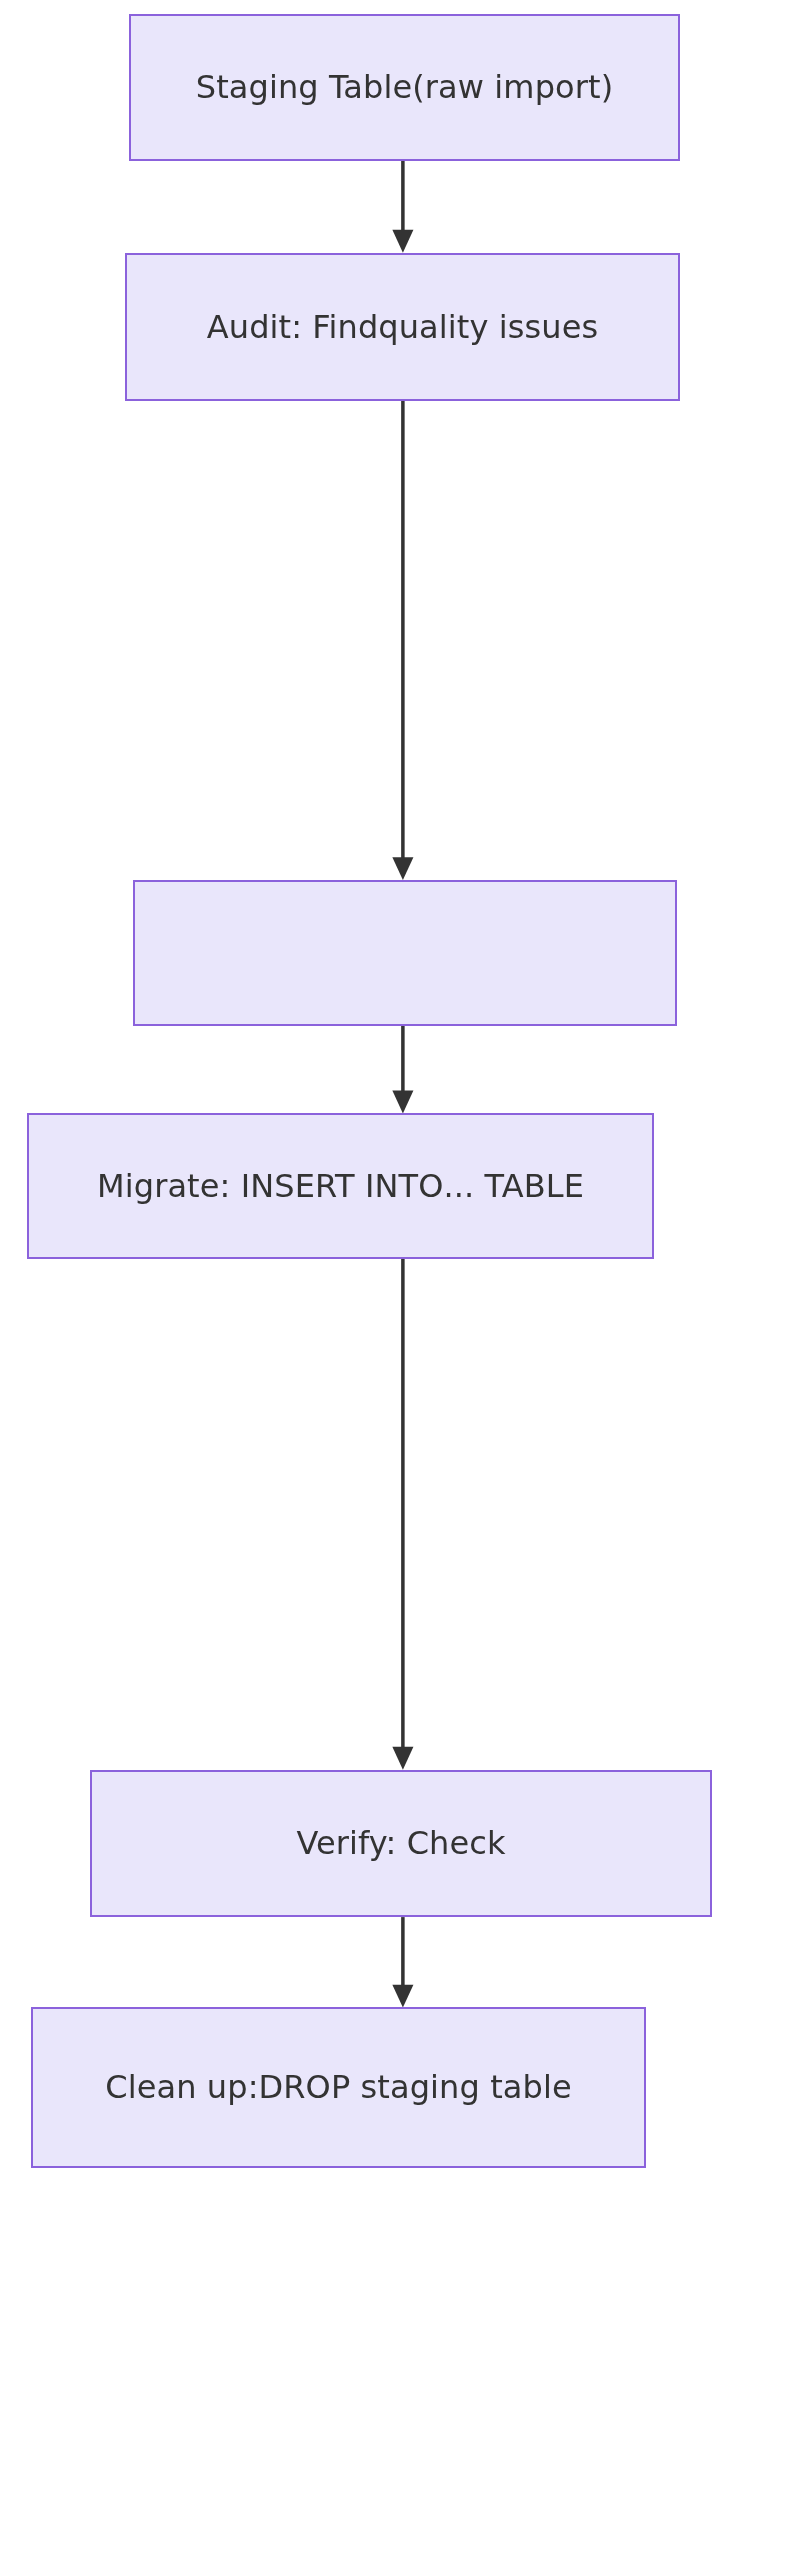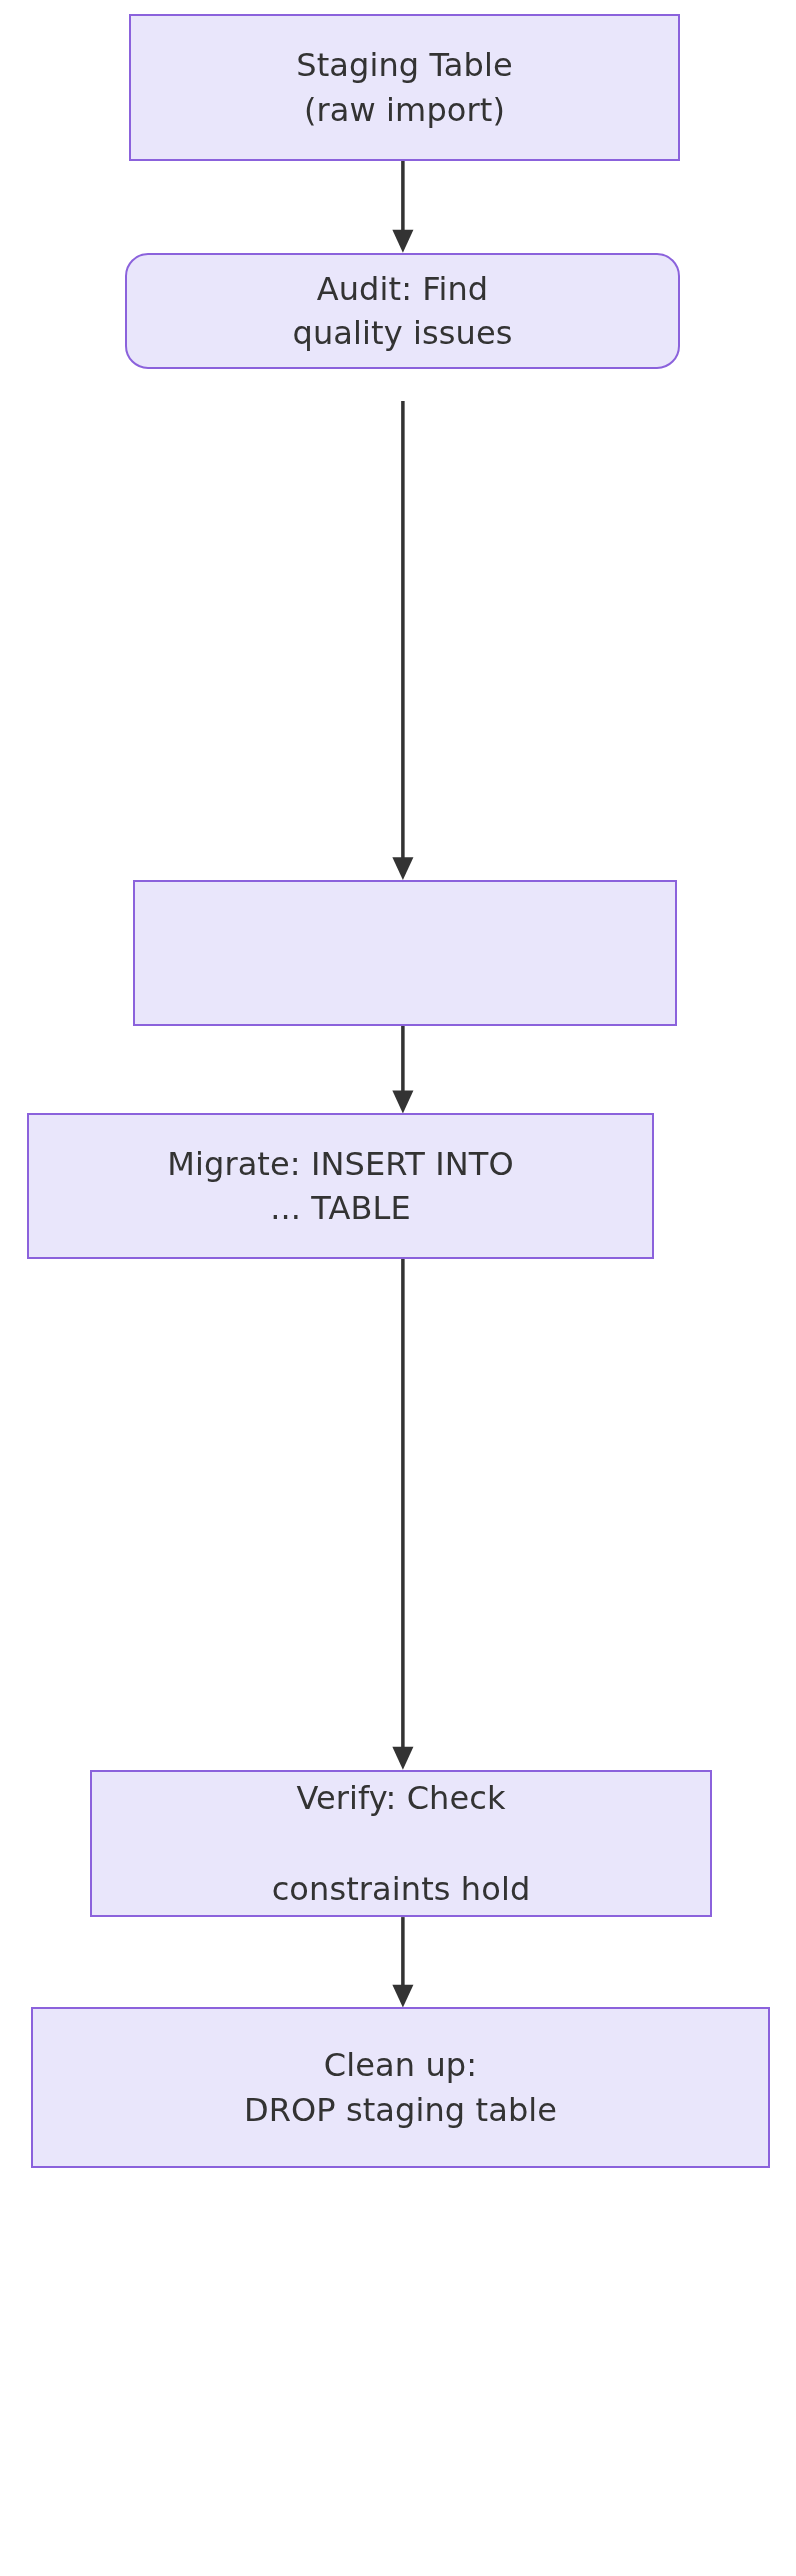--- a/index.html
+++ b/index.html
@@ -17,21 +17,21 @@
     height: 2576px;
     background: #ffffff;
     overflow: hidden;
   }
   .flow-node {
     position: absolute;
     box-sizing: border-box;
     background: #e9e6fb;
     border: 2.6px solid #8b62dc;
     display: flex;
-    flex-direction: column;
+    flex-direction: row;
     align-items: center;
     justify-content: center;
     text-align: center;
     color: #333333;
     font-size: 32px;
     line-height: 1.38;
     letter-spacing: 0.1px;
     -webkit-font-smoothing: antialiased;
   }
   .flow-node .node-line {
@@ -83,37 +83,36 @@
       <path class="edge-path" d="M 459 2185 L 459 2272" stroke="#333333"></path>
       <polygon class="edge-head" points="459,2288 447,2262 471,2262" fill="#333333"></polygon>
     </g>
   </svg>
 
   <div class="flow-node" id="node-staging" style="left: 129px; top: 14px; width: 551px; height: 147px; background: rgb(233, 230, 251); border-color: rgb(139, 98, 220); color: rgb(51, 51, 51);">
     <span class="node-line">Staging Table</span>
     <span class="node-line">(raw import)</span>
   </div>
 
-  <div class="flow-node" id="node-audit" style="left: 125px; top: 253px; width: 555px; height: 116px; background: rgb(233, 230, 251); border-color: rgb(139, 98, 220); color: rgb(51, 51, 51); border-radius: 23px;">
+  <div class="flow-node" id="node-audit" style="left: 125px; top: 253px; width: 555px; height: 148px; background: rgb(233, 230, 251); border-color: rgb(139, 98, 220); color: rgb(51, 51, 51);">
     <span class="node-line">Audit: Find</span>
     <span class="node-line">quality issues</span>
   </div>
 
   <div class="flow-node" id="node-fix" style="left: 133px; top: 880px; width: 544px; height: 146px; background: rgb(233, 230, 251); border-color: rgb(139, 98, 220); color: rgb(51, 51, 51);">
   </div>
 
   <div class="flow-node" id="node-migrate" style="left: 27px; top: 1113px; width: 627px; height: 146px; background: rgb(233, 230, 251); border-color: rgb(139, 98, 220); color: rgb(51, 51, 51);">
     <span class="node-line">Migrate: INSERT INTO</span>
     <span class="node-line">... TABLE</span>
   </div>
 
   <div class="flow-node" id="node-verify" style="left: 90px; top: 1770px; width: 622px; height: 147px; background: rgb(233, 230, 251); border-color: rgb(139, 98, 220); color: rgb(51, 51, 51); gap: 47px;">
     <span class="node-line">Verify: Check</span>
-    <span class="node-line">constraints hold</span>
   </div>
 
-  <div class="flow-node" id="node-cleanup" style="left: 31px; top: 2007px; width: 739px; height: 161px; background: rgb(233, 230, 251); border-color: rgb(139, 98, 220); color: rgb(51, 51, 51); align-items: center;">
+  <div class="flow-node" id="node-cleanup" style="left: 31px; top: 2007px; width: 615px; height: 161px; background: rgb(233, 230, 251); border-color: rgb(139, 98, 220); color: rgb(51, 51, 51); align-items: center;">
     <span class="node-line">Clean up:</span>
     <span class="node-line">DROP staging table</span>
   </div>
 
 </div>
 
 
 </body></html>

